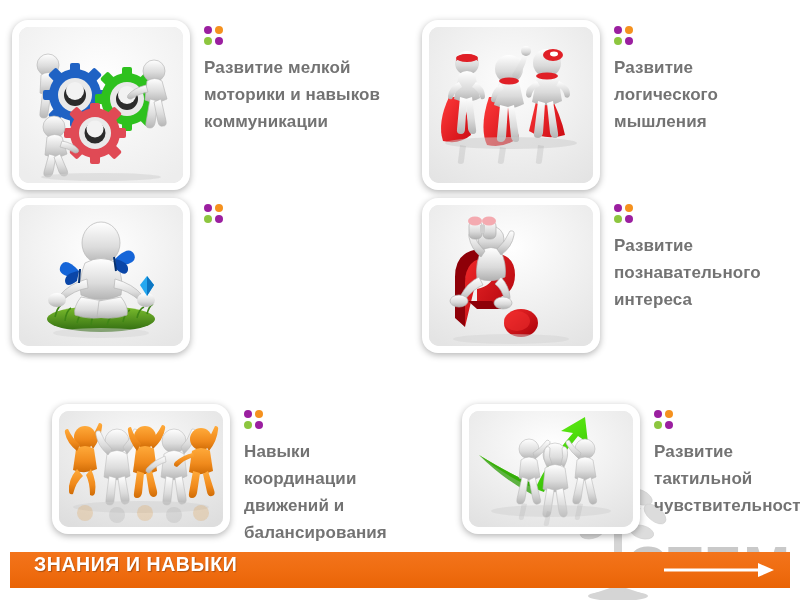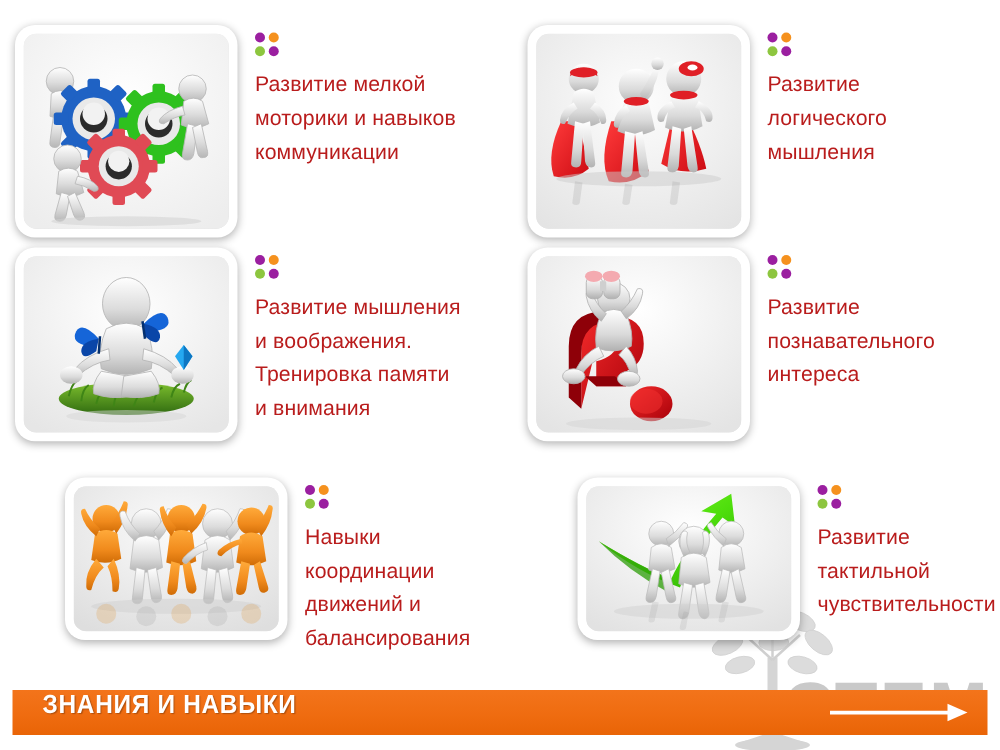--- a/index.html
+++ b/index.html
@@ -60,21 +60,21 @@
     position: absolute;
     display: flex;
     align-items: flex-start;
   }
 
   
   .c0 { left: 12px; }
   .c1 { left: 422px; }
   .r0 { top: 20px; }
   .r1 { top: 198px; }
-  .r2 { top: 382px; padding-left: 40px; }
+  .r2 { top: 404px; padding-left: 40px; }
 
   .card-w { width: 388px; }
 
   
   .thumb {
     position: relative;
     width: 178px;
     height: 170px;
     flex: 0 0 178px;
     background: #ffffff;
@@ -110,25 +110,25 @@
     grid-template-columns: 8px 8px;
     grid-template-rows: 8px 8px;
     gap: 3px;
     margin-bottom: 9px;
   }
   .dot { width: 8px; height: 8px; border-radius: 50%; }
 
   .caption {
     font-size: 17px;
     line-height: 27px;
-    color: #b91c1c;
+    color: #737373;
     font-family: "Liberation Sans", "DejaVu Sans", sans-serif;
     letter-spacing: 0.1px;
     white-space: pre-line;
-    font-weight: 400;
+    font-weight: 700;
   }
 
   
   #banner {
     position: absolute;
     left: 10px;
     top: 552px;
     width: 780px;
     height: 36px;
     background: linear-gradient(180deg, #f3741b 0%, #ef6c10 55%, #e96406 100%);
@@ -438,24 +438,20 @@
           </svg>
         </div>
       </div>
       <div class="txt-block">
         <div class="dots">
           <span class="dot" style="background:#9b1fa0"></span>
           <span class="dot" style="background:#f5911e"></span>
           <span class="dot" style="background:#8dc63f"></span>
           <span class="dot" style="background:#9b1fa0"></span>
         </div>
-        <div class="caption">Развитие мышления
-и воображения.
-Тренировка памяти
-и внимания</div>
       </div>
     </div>
 
     <div class="card card-w c1 r1">
       <div class="thumb">
         <div class="thumb-inner">
           <svg width="100%" height="100%" viewBox="0 0 164 141" aria-hidden="true">
             <defs>
               <radialGradient id="bgq" cx="50%" cy="30%" r="80%">
                 <stop offset="0%" stop-color="#ffffff"></stop>

